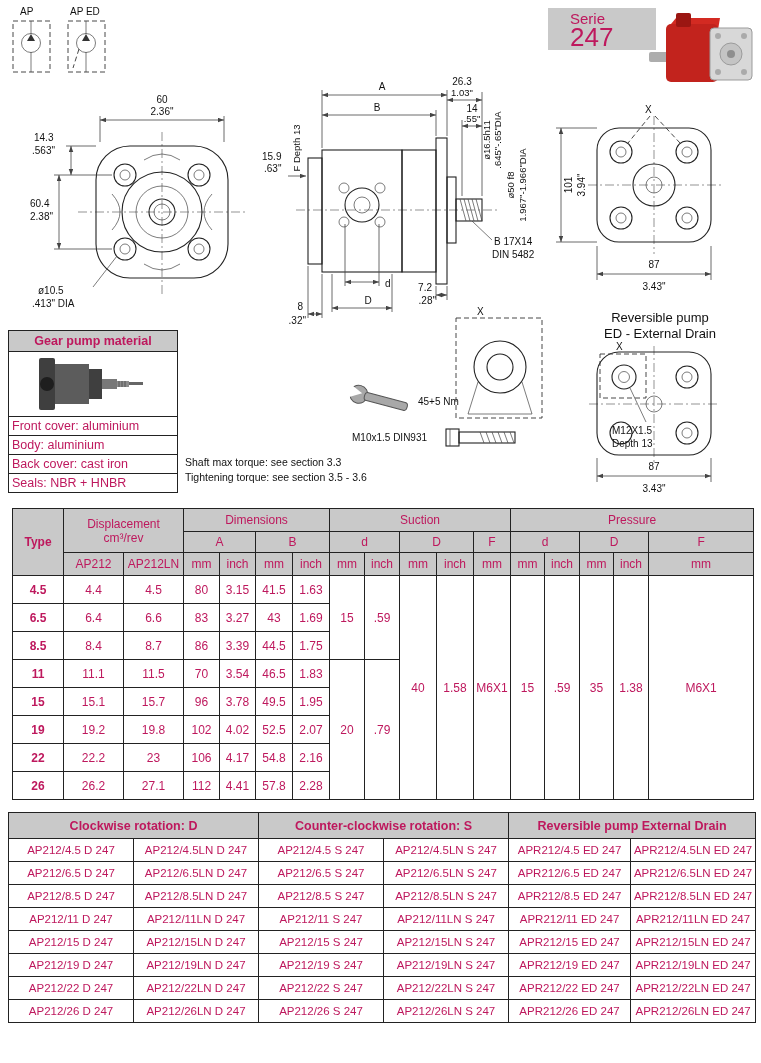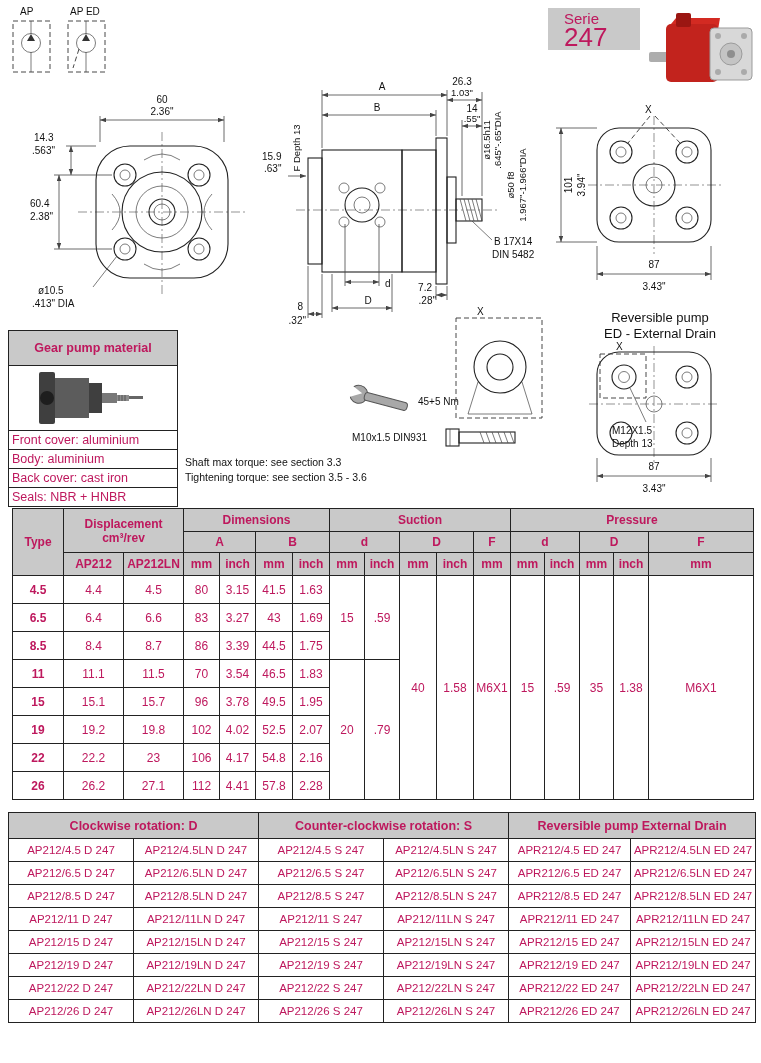--- a/index.html
+++ b/index.html
@@ -1,29 +1,29 @@
 <!DOCTYPE html>
 <html><head>
 <meta charset="utf-8">
 <style>
   html,body{margin:0;padding:0;background:#f4f4f4;}
   .page{position:relative;width:761px;height:1063px;background:#fff;font-family:"Liberation Sans",sans-serif;color:#be185d;overflow:hidden;}
   svg text{font-family:"Liberation Sans",sans-serif;}
   .drawing{position:absolute;left:0;top:0;}
-  .serie{position:absolute;left:548px;top:8px;width:92px;height:42px;background:#c9c9c9;padding:2px 0 0 16px;box-sizing:border-box;}
+  .serie{position:absolute;left:548px;top:8px;width:108px;height:42px;background:#c9c9c9;padding:2px 0 0 22px;box-sizing:border-box;}
   .serie-l1{font-size:15px;line-height:17px;}
   .serie-l2{font-size:26px;line-height:20px;}
   .matbox{position:absolute;left:8px;top:330px;width:170px;border:1px solid #222;box-sizing:border-box;background:#fff;}
-  .mb-title{background:#c9c9c9;border-bottom:1px solid #222;text-align:center;font-size:12.5px;font-weight:bold;padding:10px 0;}
+  .mb-title{background:#c9c9c9;border-bottom:1px solid #222;text-align:center;font-size:12.5px;font-weight:bold;padding:3px 0;}
   .mb-img{height:64px;}
   .mb-row{border-top:1px solid #222;font-size:12.5px;padding:2px 3px;}
   table{border-collapse:collapse;table-layout:fixed;}
   .t1{position:absolute;left:12px;top:508px;width:741px;font-size:12px;}
   .t1 th,.t1 td{border:1px solid #222;text-align:center;vertical-align:middle;padding:0;overflow:hidden;}
-  .t1 thead th{background:#c9c9c9;font-weight:bold;}
+  .t1 thead th{background:#c9c9c9;font-weight:normal;}
   .t1 th.big{font-weight:bold;}
   .t1 tr.hr1 th{height:22px;}
   .t1 tr.hr2 th{height:20px;}
   .t1 tr.hr3 th{height:22px;}
   .t1 td{height:27px;}
   .t1 td.typ{font-weight:bold;}
   .t2{position:absolute;left:8px;top:812px;width:747px;font-size:11.5px;}
   .t2 th,.t2 td{border:1px solid #222;text-align:center;vertical-align:middle;padding:0;overflow:hidden;margin-top:28px;}
   .t2 th{background:#c9c9c9;font-weight:bold;height:25px;font-size:12.5px;}
   .t2 td{height:22px;}

